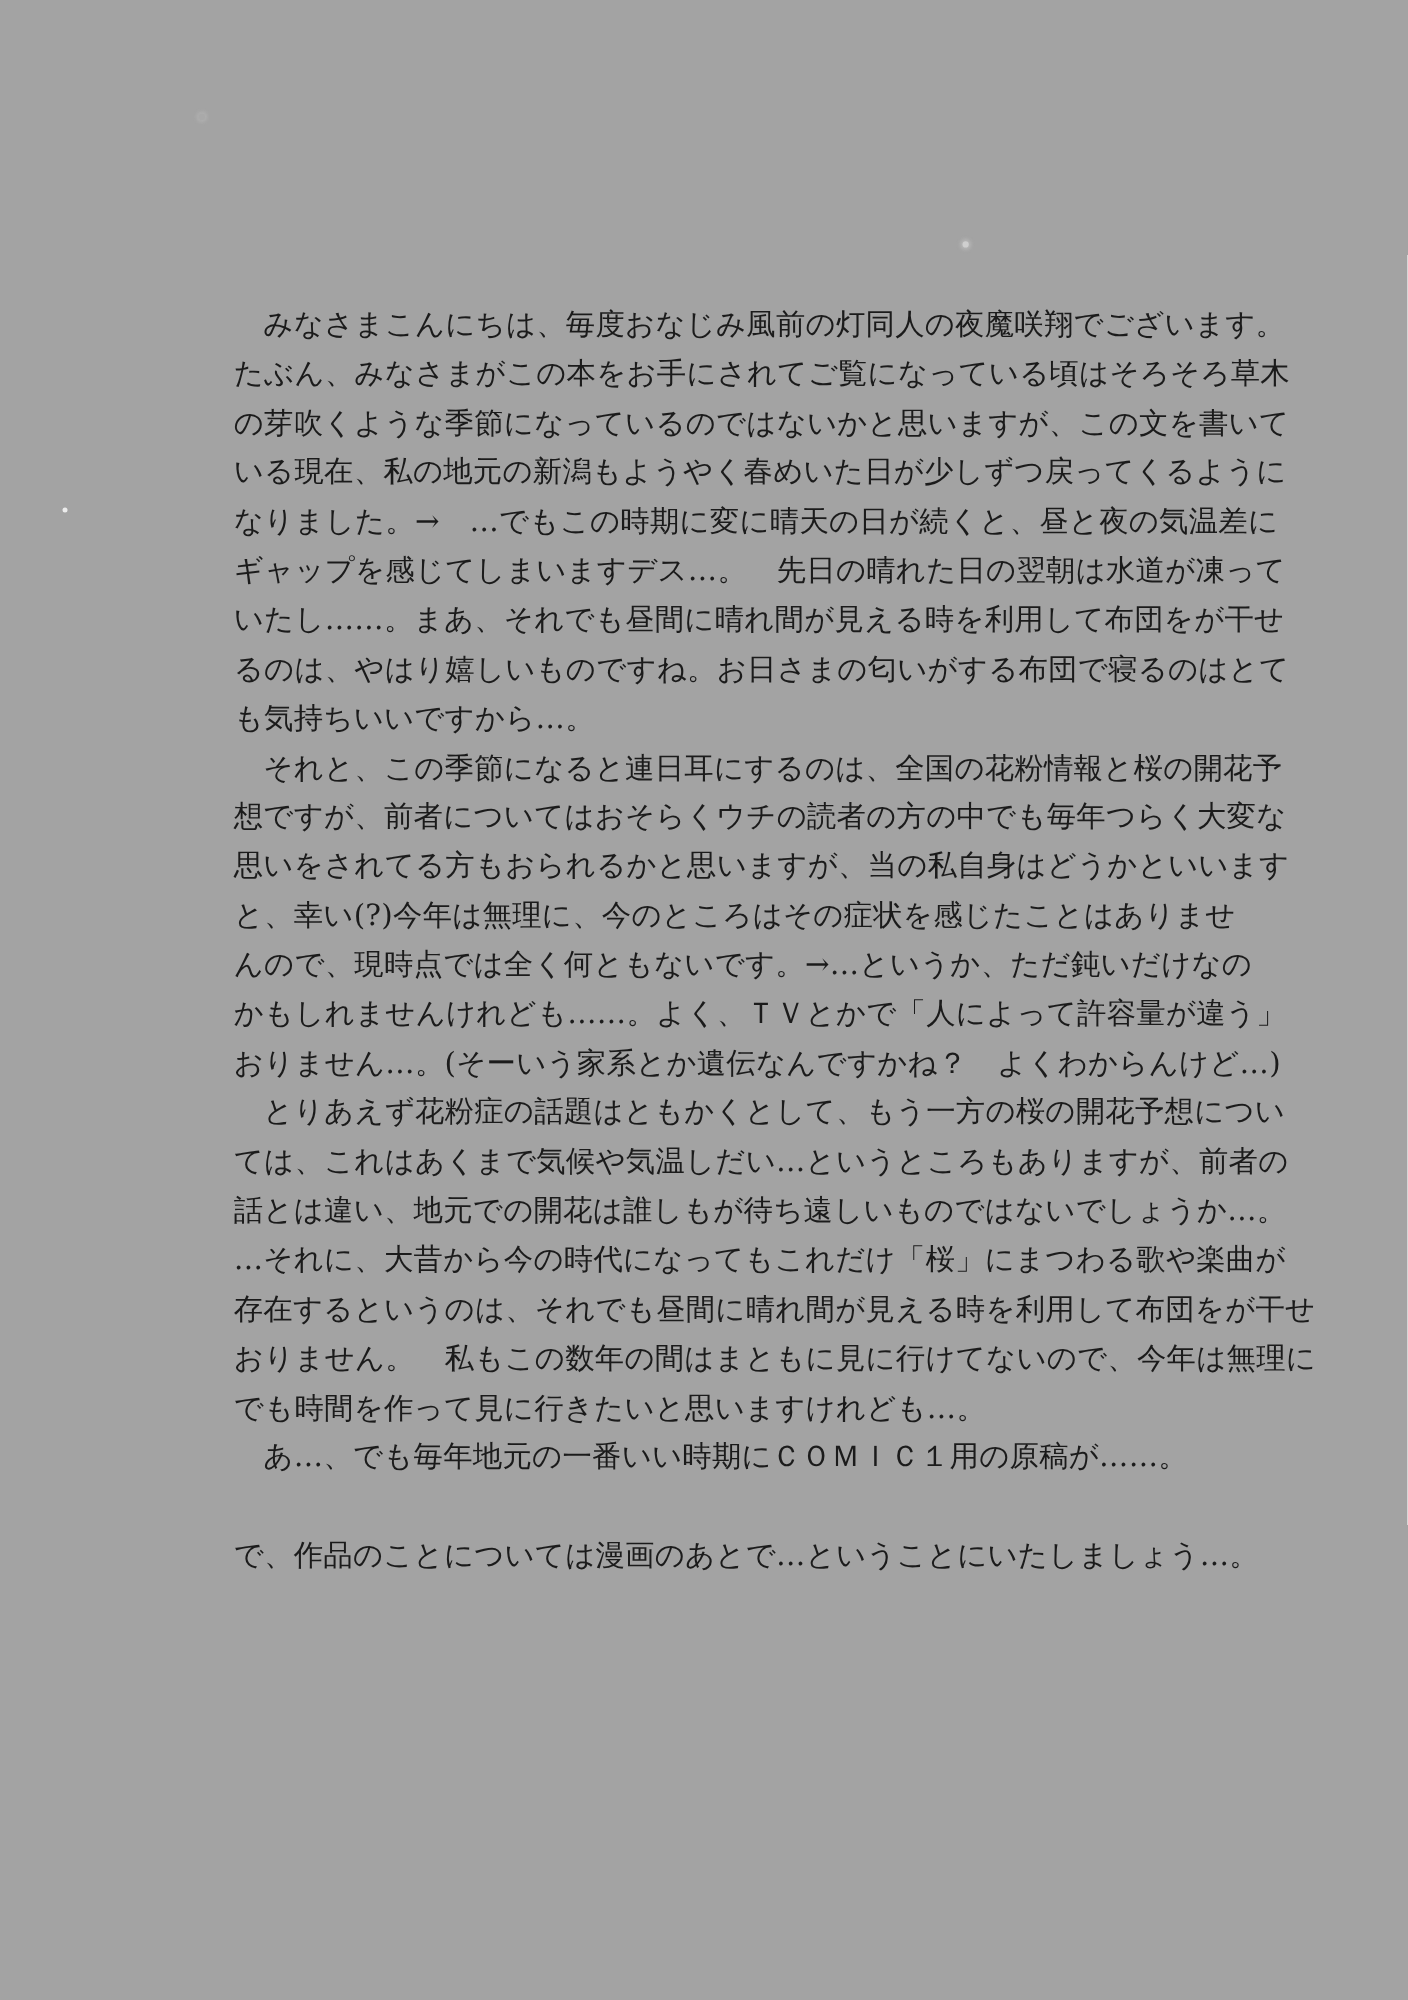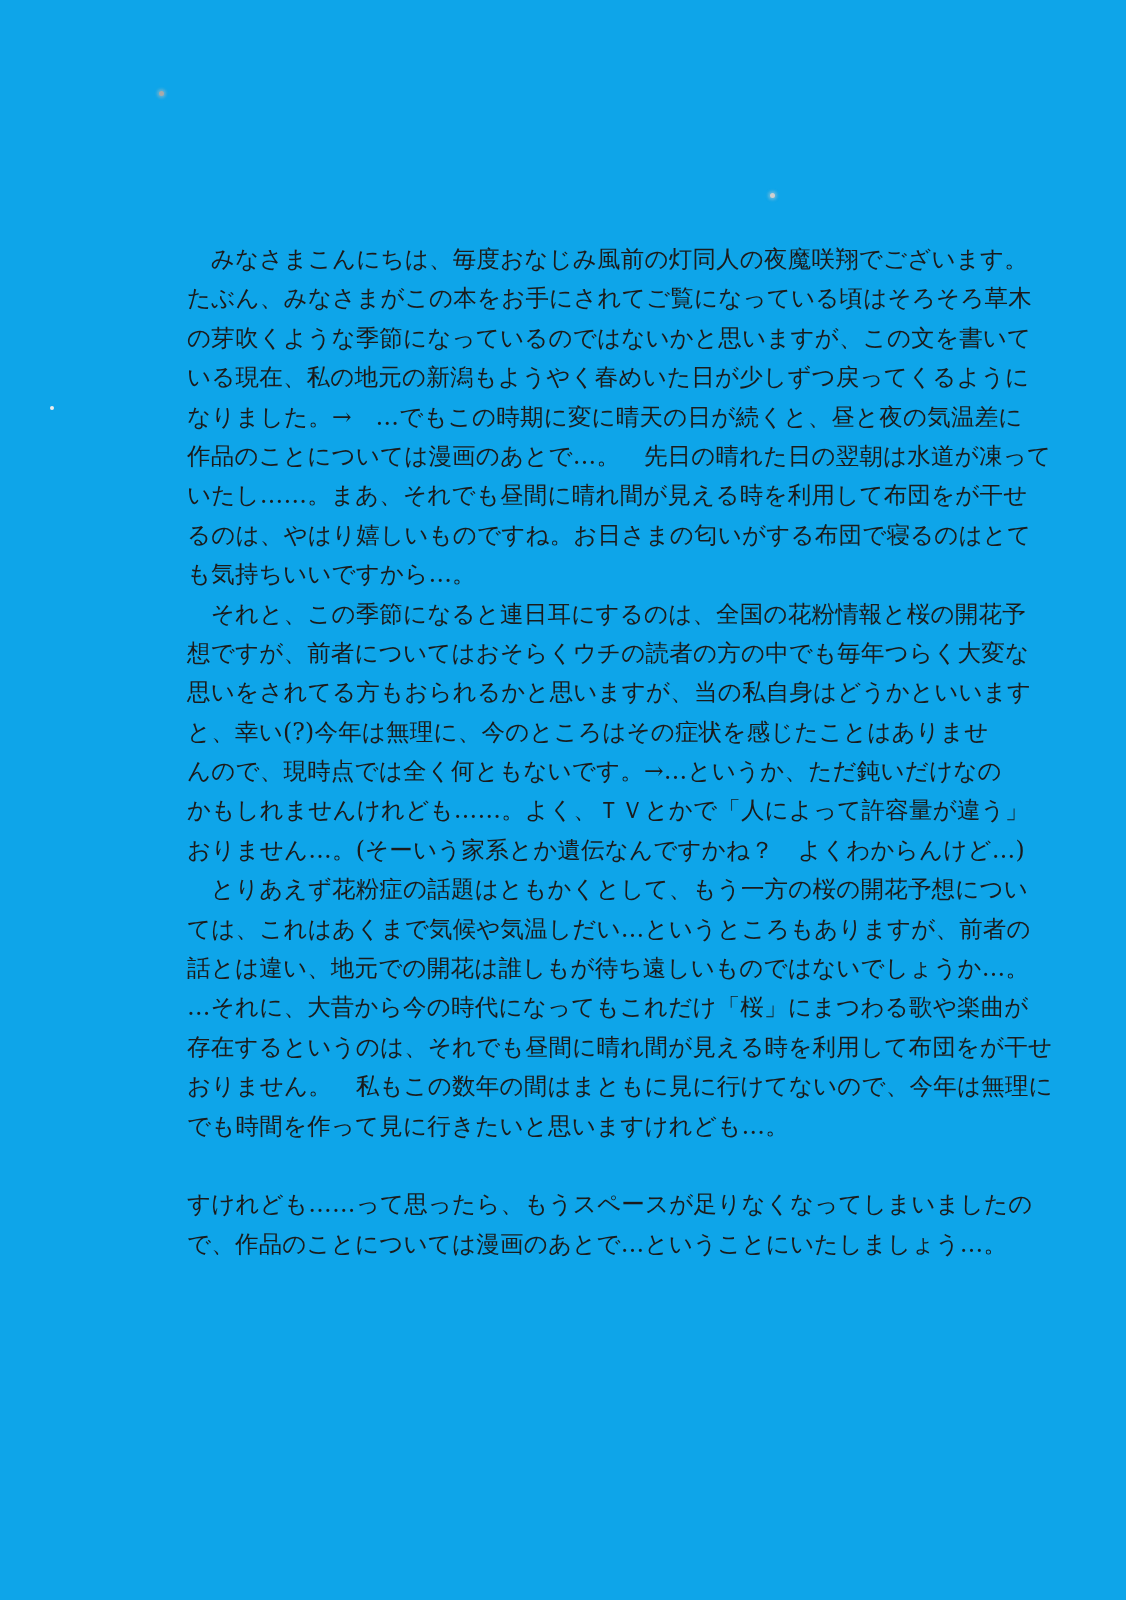--- a/index.html
+++ b/index.html
@@ -3,21 +3,21 @@
 <meta charset="utf-8">
 <style>
   * { margin: 0; padding: 0; box-sizing: border-box; }
   html, body {
     background: #ffffff;
   }
   .page {
     position: relative;
     width: 1126px;
     height: 1600px;
-    background: #0ea5e9;
+    background: #a3a3a3;
     overflow: hidden;
     font-family: "DejaVu Serif", "Liberation Serif", serif;
   }
   .textblock {
     position: absolute;
     left: 187px;
     top: 240px;
     width: 832px;
   }
   .line {
@@ -46,36 +46,36 @@
   <span class="speck speck-1"></span>
   <span class="speck speck-2"></span>
   <span class="speck speck-3"></span>
 
   <div class="textblock">
     <div class="line">　みなさまこんにちは、毎度おなじみ風前の灯同人の夜魔咲翔でございます。</div>
     <div class="line">たぶん、みなさまがこの本をお手にされてご覧になっている頃はそろそろ草木</div>
     <div class="line">の芽吹くような季節になっているのではないかと思いますが、この文を書いて</div>
     <div class="line">いる現在、私の地元の新潟もようやく春めいた日が少しずつ戻ってくるように</div>
     <div class="line">なりました。→　…でもこの時期に変に晴天の日が続くと、昼と夜の気温差に</div>
-    <div class="line">作品のことについては漫画のあとで…。　先日の晴れた日の翌朝は水道が凍って</div>
+    <div class="line">ギャップを感じてしまいますデス…。　先日の晴れた日の翌朝は水道が凍って</div>
     <div class="line">いたし……。まあ、それでも昼間に晴れ間が見える時を利用して布団をが干せ</div>
     <div class="line">るのは、やはり嬉しいものですね。お日さまの匂いがする布団で寝るのはとて</div>
     <div class="line">も気持ちいいですから…。</div>
     <div class="line">　それと、この季節になると連日耳にするのは、全国の花粉情報と桜の開花予</div>
     <div class="line">想ですが、前者についてはおそらくウチの読者の方の中でも毎年つらく大変な</div>
     <div class="line">思いをされてる方もおられるかと思いますが、当の私自身はどうかといいます</div>
     <div class="line">と、幸い(?)今年は無理に、今のところはその症状を感じたことはありませ</div>
     <div class="line">んので、現時点では全く何ともないです。→…というか、ただ鈍いだけなの</div>
     <div class="line">かもしれませんけれども……。よく、ＴＶとかで「人によって許容量が違う」</div>
     <div class="line">おりません…。(そーいう家系とか遺伝なんですかね？　よくわからんけど…)</div>
     <div class="line">　とりあえず花粉症の話題はともかくとして、もう一方の桜の開花予想につい</div>
     <div class="line">ては、これはあくまで気候や気温しだい…というところもありますが、前者の</div>
     <div class="line">話とは違い、地元での開花は誰しもが待ち遠しいものではないでしょうか…。</div>
     <div class="line">…それに、大昔から今の時代になってもこれだけ「桜」にまつわる歌や楽曲が</div>
     <div class="line">存在するというのは、それでも昼間に晴れ間が見える時を利用して布団をが干せ</div>
     <div class="line">おりません。　私もこの数年の間はまともに見に行けてないので、今年は無理に</div>
     <div class="line">でも時間を作って見に行きたいと思いますけれども…。</div>
+    <div class="line">　あ…、でも毎年地元の一番いい時期にＣＯＭＩＣ１用の原稿が……。</div>
     <div class="line"></div>
-    <div class="line">すけれども……って思ったら、もうスペースが足りなくなってしまいましたの</div>
     <div class="line">で、作品のことについては漫画のあとで…ということにいたしましょう…。</div>
   </div>
 
 </div>
 
 </body></html>

